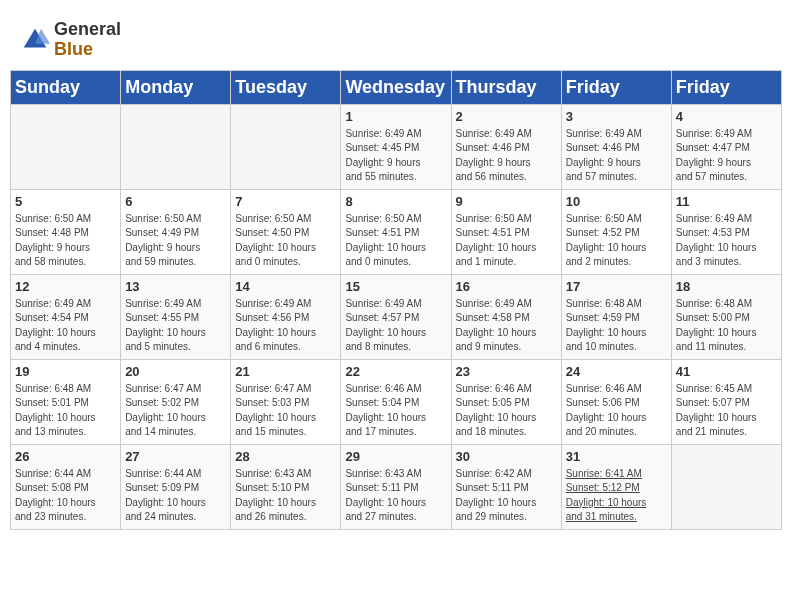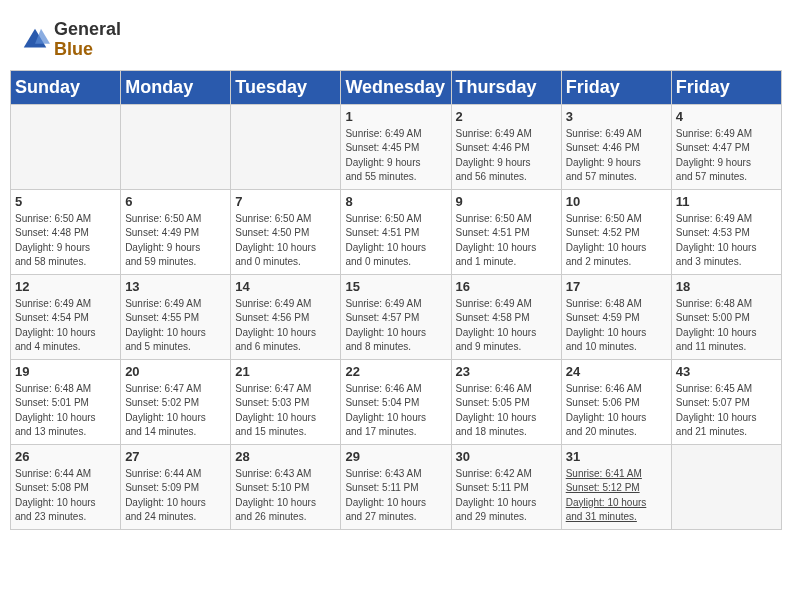--- a/index.html
+++ b/index.html
@@ -299,21 +299,21 @@
 and 18 minutes.</div>
         </td>
         <td>
           <span class="day-num">24</span>
           <div class="day-info" style="white-space: pre-line;">Sunrise: 6:46 AM
 Sunset: 5:06 PM
 Daylight: 10 hours
 and 20 minutes.</div>
         </td>
         <td>
-          <span class="day-num">43</span>
+          <span class="day-num">41</span>
           <div class="day-info" style="white-space: pre-line;">Sunrise: 6:45 AM
 Sunset: 5:07 PM
 Daylight: 10 hours
 and 21 minutes.</div>
         </td>
       </tr>
       <tr>
         <td>
           <span class="day-num">26</span>
           <div class="day-info" style="white-space: pre-line;">Sunrise: 6:44 AM

